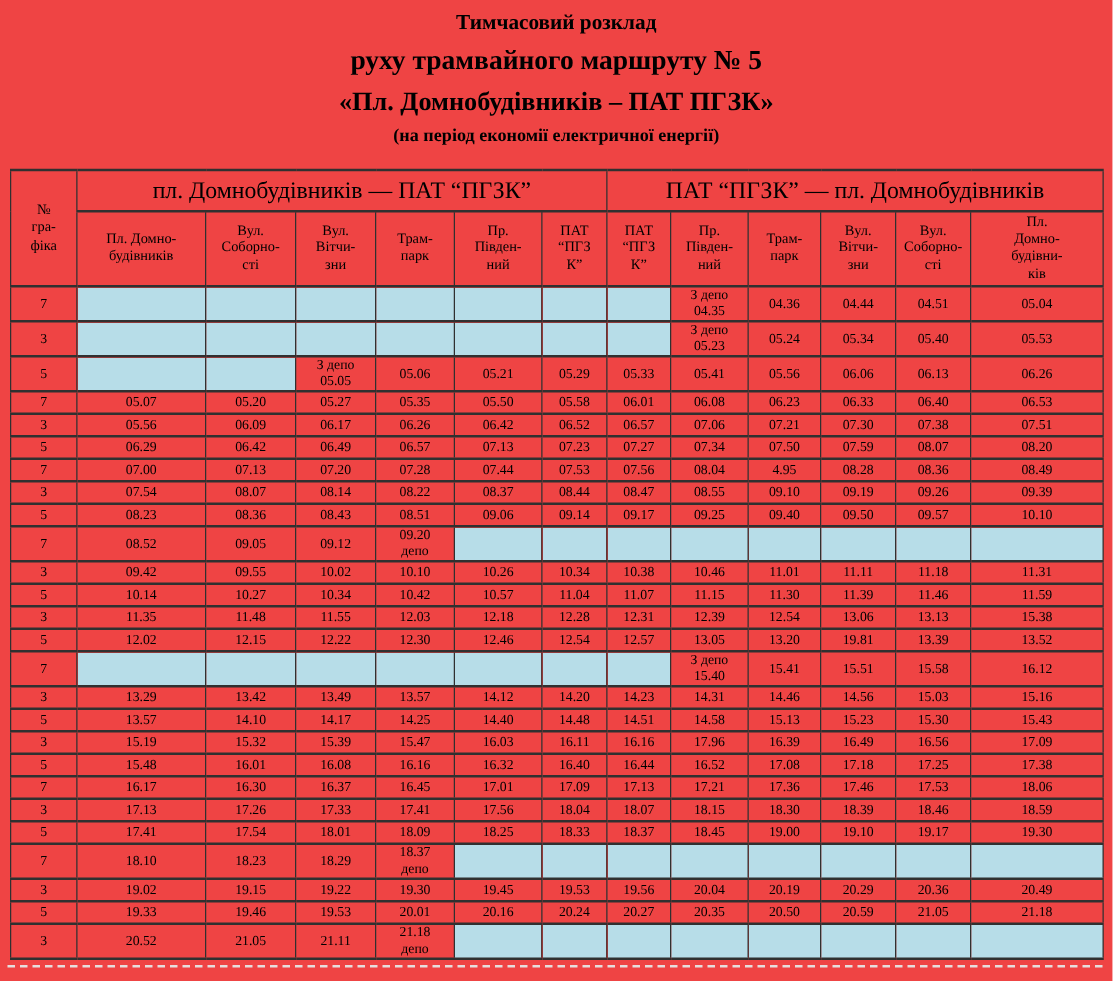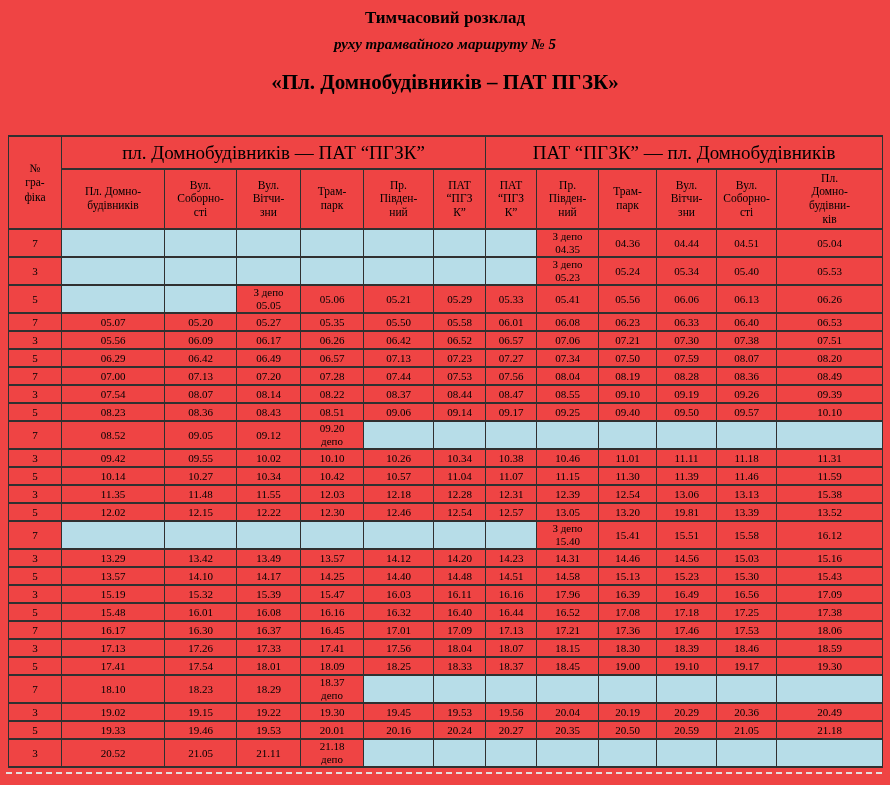--- a/index.html
+++ b/index.html
@@ -9,21 +9,21 @@
     background:#ef4444;
     font-family:"Liberation Serif", serif;
     color:#000;
     overflow:hidden;
   }
   .title-block{
     position:absolute;top:8px;left:0;width:100%;
     text-align:center;font-weight:bold;line-height:1.2;
   }
   .t1{font-size:17px;margin-bottom:7px;}
-  .t2{font-size:15px;margin-bottom:17px;font-style:italic;}
+  .t2{font-size:22px;margin-bottom:7px;}
   .t3{font-size:21px;margin-bottom:7px;}
   .t4{font-size:14.5px;margin-bottom:4px;}
   .t5{font-size:11.5px;}
   table.timetable{
     position:absolute;left:8px;top:135px;
     width:874px;
     border-collapse:collapse;table-layout:fixed;
     font-family:"Liberation Serif", serif;
   }
   th,td{
@@ -50,20 +50,21 @@
 </style>
 </head>
 <body>
 
 <div class="page">
 
   <div class="title-block">
     <div class="t1">Тимчасовий розклад</div>
     <div class="t2">руху трамвайного маршруту № 5</div>
     <div class="t3">«Пл. Домнобудівників – ПАТ ПГЗК»</div>
+    <div class="t4">(на період економії електричної енергії)</div>
   </div>
 
   <table class="timetable">
     <colgroup>
       <col style="width:53px">
         <col style="width:103px">
         <col style="width:72px">
       <col style="width:64px">
         <col style="width:63px">
         <col style="width:70px">
@@ -217,21 +218,21 @@
         <tr>
           <td>7</td>
           <td>07.00</td>
           <td>07.13</td>
           <td>07.20</td>
           <td>07.28</td>
           <td>07.44</td>
           <td>07.53</td>
           <td>07.56</td>
           <td>08.04</td>
-          <td>08.19</td>
+          <td>4.95</td>
           <td>08.28</td>
           <td>08.36</td>
           <td>08.49</td>
         </tr>
         <tr>
           <td>3</td>
           <td>07.54</td>
           <td>08.07</td>
           <td>08.14</td>
           <td>08.22</td>

